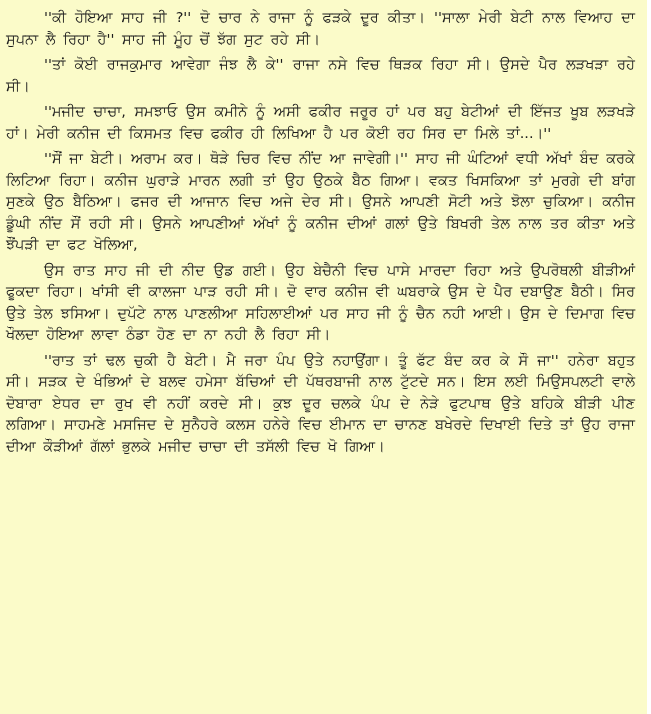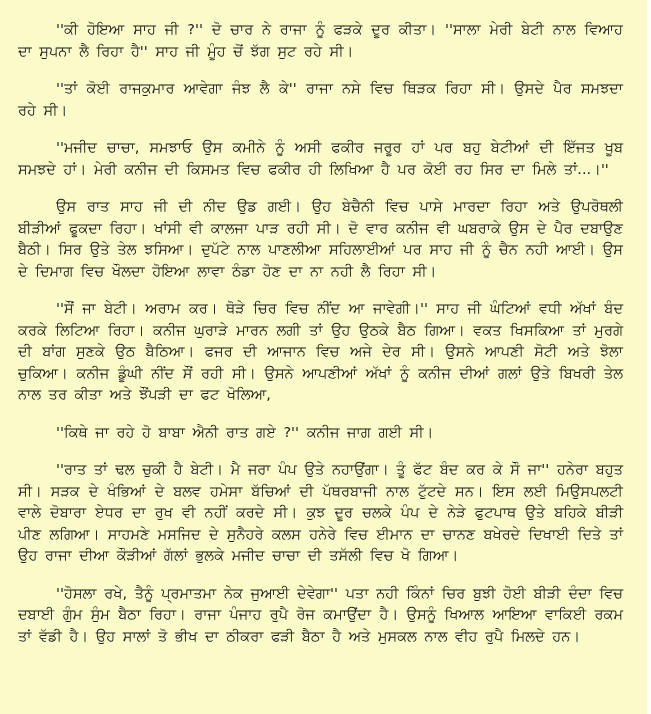--- a/index.html
+++ b/index.html
@@ -21,41 +21,39 @@
     width: 647px;
     height: 714px;
     padding: 3px 8px 0 2px;
     font-family: "DejaVu Sans", "Liberation Sans", sans-serif;
     font-size: 14.5px;
     line-height: 21.5px;
     color: #1C1C1C;
     -webkit-font-smoothing: none;
   }
   .page p {
-    margin: 16px;
+    margin: 4px;
     text-align: justify;
     text-indent: 38px;
     word-spacing: 3px;
   }
   .right-strip {
     position: absolute;
     right: 0;
     top: 0;
     width: 4px;
     height: 714px;
     background: #FFFFFF;
   }
 </style>
 </head>
 <body>
 
 <div class="page">
   <p>''ਕੀ ਹੋਇਆ ਸਾਹ ਜੀ ?'' ਦੋ ਚਾਰ ਨੇ ਰਾਜਾ ਨੂੰ ਫੜਕੇ ਦੂਰ ਕੀਤਾ। ''ਸਾਲਾ ਮੇਰੀ ਬੇਟੀ ਨਾਲ ਵਿਆਹ ਦਾ ਸੁਪਨਾ ਲੈ ਰਿਹਾ ਹੈ'' ਸਾਹ ਜੀ ਮੂੰਹ ਚੋਂ ਝੱਗ ਸੁਟ ਰਹੇ ਸੀ।</p>
-  <p>''ਤਾਂ ਕੋਈ ਰਾਜਕੁਮਾਰ ਆਵੇਗਾ ਜੰਝ ਲੈ ਕੇ'' ਰਾਜਾ ਨਸੇ ਵਿਚ ਥਿੜਕ ਰਿਹਾ ਸੀ। ਉਸਦੇ ਪੈਰ ਸਮਝਦਾ ਰਹੇ ਸੀ।</p>
-  <p>''ਮਜੀਦ ਚਾਚਾ, ਸਮਝਾਓ ਉਸ ਕਮੀਨੇ ਨੂੰ ਅਸੀ ਫਕੀਰ ਜਰੂਰ ਹਾਂ ਪਰ ਬਹੁ ਬੇਟੀਆਂ ਦੀ ਇੱਜਤ ਖੂਬ ਸਮਝਦੇ ਹਾਂ। ਮੇਰੀ ਕਨੀਜ ਦੀ ਕਿਸਮਤ ਵਿਚ ਫਕੀਰ ਹੀ ਲਿਖਿਆ ਹੈ ਪਰ ਕੋਈ ਰਹ ਸਿਰ ਦਾ ਮਿਲੇ ਤਾਂ...।''</p>
+  <p>''ਤਾਂ ਕੋਈ ਰਾਜਕੁਮਾਰ ਆਵੇਗਾ ਜੰਝ ਲੈ ਕੇ'' ਰਾਜਾ ਨਸੇ ਵਿਚ ਥਿੜਕ ਰਿਹਾ ਸੀ। ਉਸਦੇ ਪੈਰ ਲੜਖੜਾ ਰਹੇ ਸੀ।</p>
+  <p>''ਮਜੀਦ ਚਾਚਾ, ਸਮਝਾਓ ਉਸ ਕਮੀਨੇ ਨੂੰ ਅਸੀ ਫਕੀਰ ਜਰੂਰ ਹਾਂ ਪਰ ਬਹੁ ਬੇਟੀਆਂ ਦੀ ਇੱਜਤ ਖੂਬ ਲੜਖੜੇ ਹਾਂ। ਮੇਰੀ ਕਨੀਜ ਦੀ ਕਿਸਮਤ ਵਿਚ ਫਕੀਰ ਹੀ ਲਿਖਿਆ ਹੈ ਪਰ ਕੋਈ ਰਹ ਸਿਰ ਦਾ ਮਿਲੇ ਤਾਂ...।''</p>
+  <p>''ਸੌਂ ਜਾ ਬੇਟੀ। ਅਰਾਮ ਕਰ। ਥੋੜੇ ਚਿਰ ਵਿਚ ਨੀਂਦ ਆ ਜਾਵੇਗੀ।'' ਸਾਹ ਜੀ ਘੰਟਿਆਂ ਵਧੀ ਅੱਖਾਂ ਬੰਦ ਕਰਕੇ ਲਿਟਿਆ ਰਿਹਾ। ਕਨੀਜ ਘੁਰਾੜੇ ਮਾਰਨ ਲਗੀ ਤਾਂ ਉਹ ਉਠਕੇ ਬੈਠ ਗਿਆ। ਵਕਤ ਖਿਸਕਿਆ ਤਾਂ ਮੁਰਗੇ ਦੀ ਬਾਂਗ ਸੁਣਕੇ ਉਠ ਬੈਠਿਆ। ਫਜਰ ਦੀ ਆਜਾਨ ਵਿਚ ਅਜੇ ਦੇਰ ਸੀ। ਉਸਨੇ ਆਪਣੀ ਸੋਟੀ ਅਤੇ ਝੋਲਾ ਚੁਕਿਆ। ਕਨੀਜ ਡੂੰਘੀ ਨੀਂਦ ਸੌਂ ਰਹੀ ਸੀ। ਉਸਨੇ ਆਪਣੀਆਂ ਅੱਖਾਂ ਨੂੰ ਕਨੀਜ ਦੀਆਂ ਗਲਾਂ ਉਤੇ ਬਿਖਰੀ ਤੇਲ ਨਾਲ ਤਰ ਕੀਤਾ ਅਤੇ ਝੌਂਪੜੀ ਦਾ ਫਟ ਖੋਲਿਆ,</p>
   <p>ਉਸ ਰਾਤ ਸਾਹ ਜੀ ਦੀ ਨੀਦ ਉਡ ਗਈ। ਉਹ ਬੇਚੈਨੀ ਵਿਚ ਪਾਸੇ ਮਾਰਦਾ ਰਿਹਾ ਅਤੇ ਉਪਰੋਥਲੀ ਬੀੜੀਆਂ ਫੂਕਦਾ ਰਿਹਾ। ਖਾਂਸੀ ਵੀ ਕਾਲਜਾ ਪਾੜ ਰਹੀ ਸੀ। ਦੋ ਵਾਰ ਕਨੀਜ ਵੀ ਘਬਰਾਕੇ ਉਸ ਦੇ ਪੈਰ ਦਬਾਉਣ ਬੈਠੀ। ਸਿਰ ਉਤੇ ਤੇਲ ਝਸਿਆ। ਦੁਪੱਟੇ ਨਾਲ ਪਾਣਲੀਆ ਸਹਿਲਾਈਆਂ ਪਰ ਸਾਹ ਜੀ ਨੂੰ ਚੈਨ ਨਹੀ ਆਈ। ਉਸ ਦੇ ਦਿਮਾਗ ਵਿਚ ਖੌਲਦਾ ਹੋਇਆ ਲਾਵਾ ਠੰਡਾ ਹੋਣ ਦਾ ਨਾ ਨਹੀ ਲੈ ਰਿਹਾ ਸੀ।</p>
-  <p>''ਸੌਂ ਜਾ ਬੇਟੀ। ਅਰਾਮ ਕਰ। ਥੋੜੇ ਚਿਰ ਵਿਚ ਨੀਂਦ ਆ ਜਾਵੇਗੀ।'' ਸਾਹ ਜੀ ਘੰਟਿਆਂ ਵਧੀ ਅੱਖਾਂ ਬੰਦ ਕਰਕੇ ਲਿਟਿਆ ਰਿਹਾ। ਕਨੀਜ ਘੁਰਾੜੇ ਮਾਰਨ ਲਗੀ ਤਾਂ ਉਹ ਉਠਕੇ ਬੈਠ ਗਿਆ। ਵਕਤ ਖਿਸਕਿਆ ਤਾਂ ਮੁਰਗੇ ਦੀ ਬਾਂਗ ਸੁਣਕੇ ਉਠ ਬੈਠਿਆ। ਫਜਰ ਦੀ ਆਜਾਨ ਵਿਚ ਅਜੇ ਦੇਰ ਸੀ। ਉਸਨੇ ਆਪਣੀ ਸੋਟੀ ਅਤੇ ਝੋਲਾ ਚੁਕਿਆ। ਕਨੀਜ ਡੂੰਘੀ ਨੀਂਦ ਸੌਂ ਰਹੀ ਸੀ। ਉਸਨੇ ਆਪਣੀਆਂ ਅੱਖਾਂ ਨੂੰ ਕਨੀਜ ਦੀਆਂ ਗਲਾਂ ਉਤੇ ਬਿਖਰੀ ਤੇਲ ਨਾਲ ਤਰ ਕੀਤਾ ਅਤੇ ਝੌਂਪੜੀ ਦਾ ਫਟ ਖੋਲਿਆ,</p>
-  <p>''ਕਿਥੇ ਜਾ ਰਹੇ ਹੋ ਬਾਬਾ ਐਨੀ ਰਾਤ ਗਏ ?'' ਕਨੀਜ ਜਾਗ ਗਈ ਸੀ।</p>
   <p>''ਰਾਤ ਤਾਂ ਢਲ ਚੁਕੀ ਹੈ ਬੇਟੀ। ਮੈ ਜਰਾ ਪੰਪ ਉਤੇ ਨਹਾਉਂਗਾ। ਤੂੰ ਫੱਟ ਬੰਦ ਕਰ ਕੇ ਸੌ ਜਾ'' ਹਨੇਰਾ ਬਹੁਤ ਸੀ। ਸੜਕ ਦੇ ਖੰਭਿਆਂ ਦੇ ਬਲਵ ਹਮੇਸਾ ਬੱਚਿਆਂ ਦੀ ਪੱਥਰਬਾਜੀ ਨਾਲ ਟੁੱਟਦੇ ਸਨ। ਇਸ ਲਈ ਮਿਉਸਪਲਟੀ ਵਾਲੇ ਦੋਬਾਰਾ ਏਧਰ ਦਾ ਰੁਖ ਵੀ ਨਹੀਂ ਕਰਦੇ ਸੀ। ਕੁਝ ਦੂਰ ਚਲਕੇ ਪੰਪ ਦੇ ਨੇੜੇ ਫੁਟਪਾਥ ਉਤੇ ਬਹਿਕੇ ਬੀੜੀ ਪੀਣ ਲਗਿਆ। ਸਾਹਮਣੇ ਮਸਜਿਦ ਦੇ ਸੁਨੈਹਰੇ ਕਲਸ ਹਨੇਰੇ ਵਿਚ ਈਮਾਨ ਦਾ ਚਾਨਣ ਬਖੇਰਦੇ ਦਿਖਾਈ ਦਿਤੇ ਤਾਂ ਉਹ ਰਾਜਾ ਦੀਆ ਕੌੜੀਆਂ ਗੱਲਾਂ ਭੁਲਕੇ ਮਜੀਦ ਚਾਚਾ ਦੀ ਤਸੱਲੀ ਵਿਚ ਖੋ ਗਿਆ।</p>
-  <p>''ਹੋਸਲਾ ਰਖੇ, ਤੈਨੂੰ ਪ੍ਰਮਾਤਮਾ ਨੇਕ ਜੁਆਈ ਦੇਵੇਗਾ'' ਪਤਾ ਨਹੀ ਕਿੰਨਾਂ ਚਿਰ ਬੁਝੀ ਹੋਈ ਬੀੜੀ ਦੰਦਾ ਵਿਚ ਦਬਾਈ ਗੁੰਮ ਸੁੰਮ ਬੈਠਾ ਰਿਹਾ। ਰਾਜਾ ਪੰਜਾਹ ਰੁਪੈ ਰੋਜ ਕਮਾਉਂਦਾ ਹੈ। ਉਸਨੂੰ ਖਿਆਲ ਆਇਆ ਵਾਕਿਈ ਰਕਮ ਤਾਂ ਵੱਡੀ ਹੈ। ਉਹ ਸਾਲਾਂ ਤੋ ਭੀਖ ਦਾ ਠੀਕਰਾ ਫੜੀ ਬੈਠਾ ਹੈ ਅਤੇ ਮੁਸਕਲ ਨਾਲ ਵੀਹ ਰੁਪੈ ਮਿਲਦੇ ਹਨ।</p>
 </div>
 
 <div class="right-strip"></div>
 
 </body></html>

